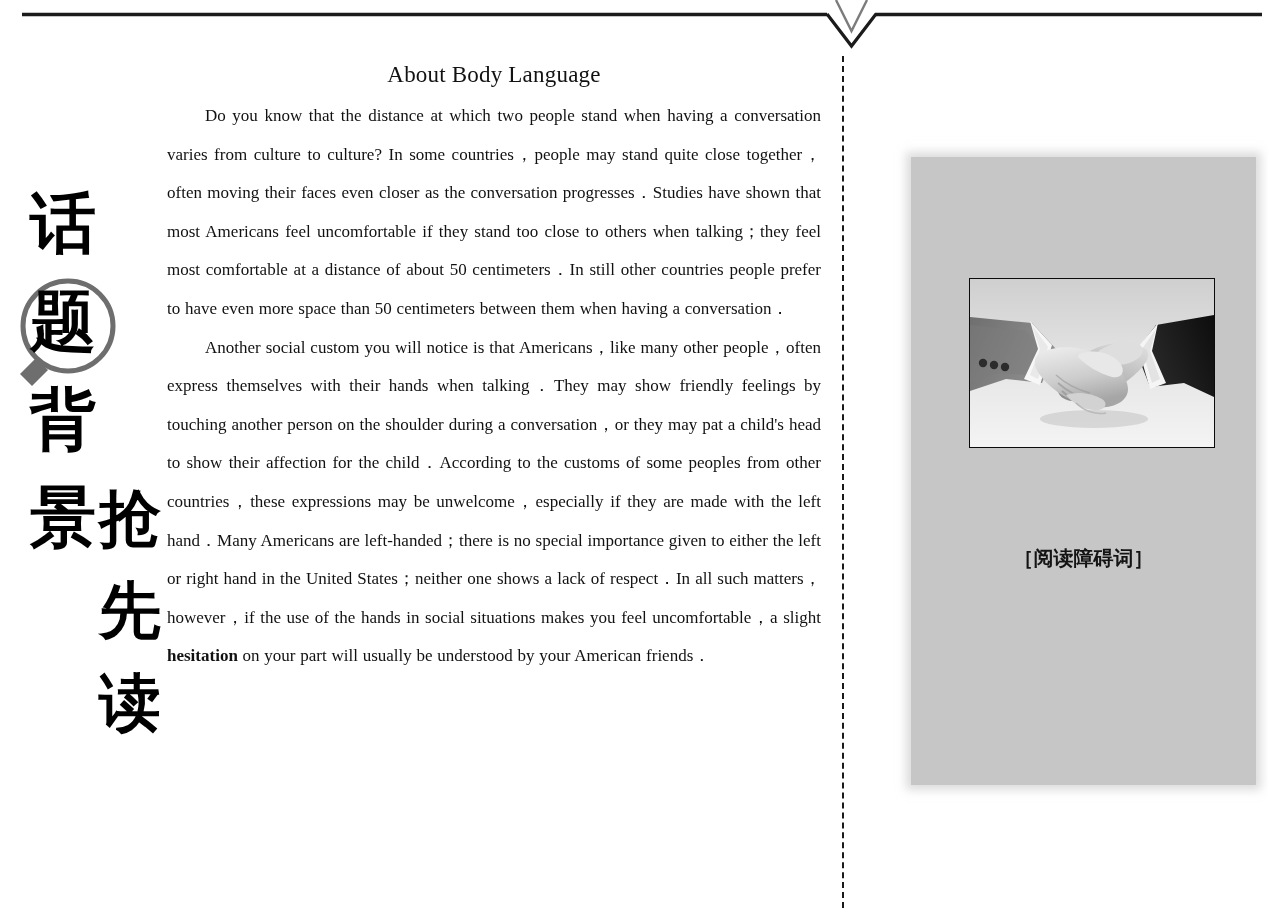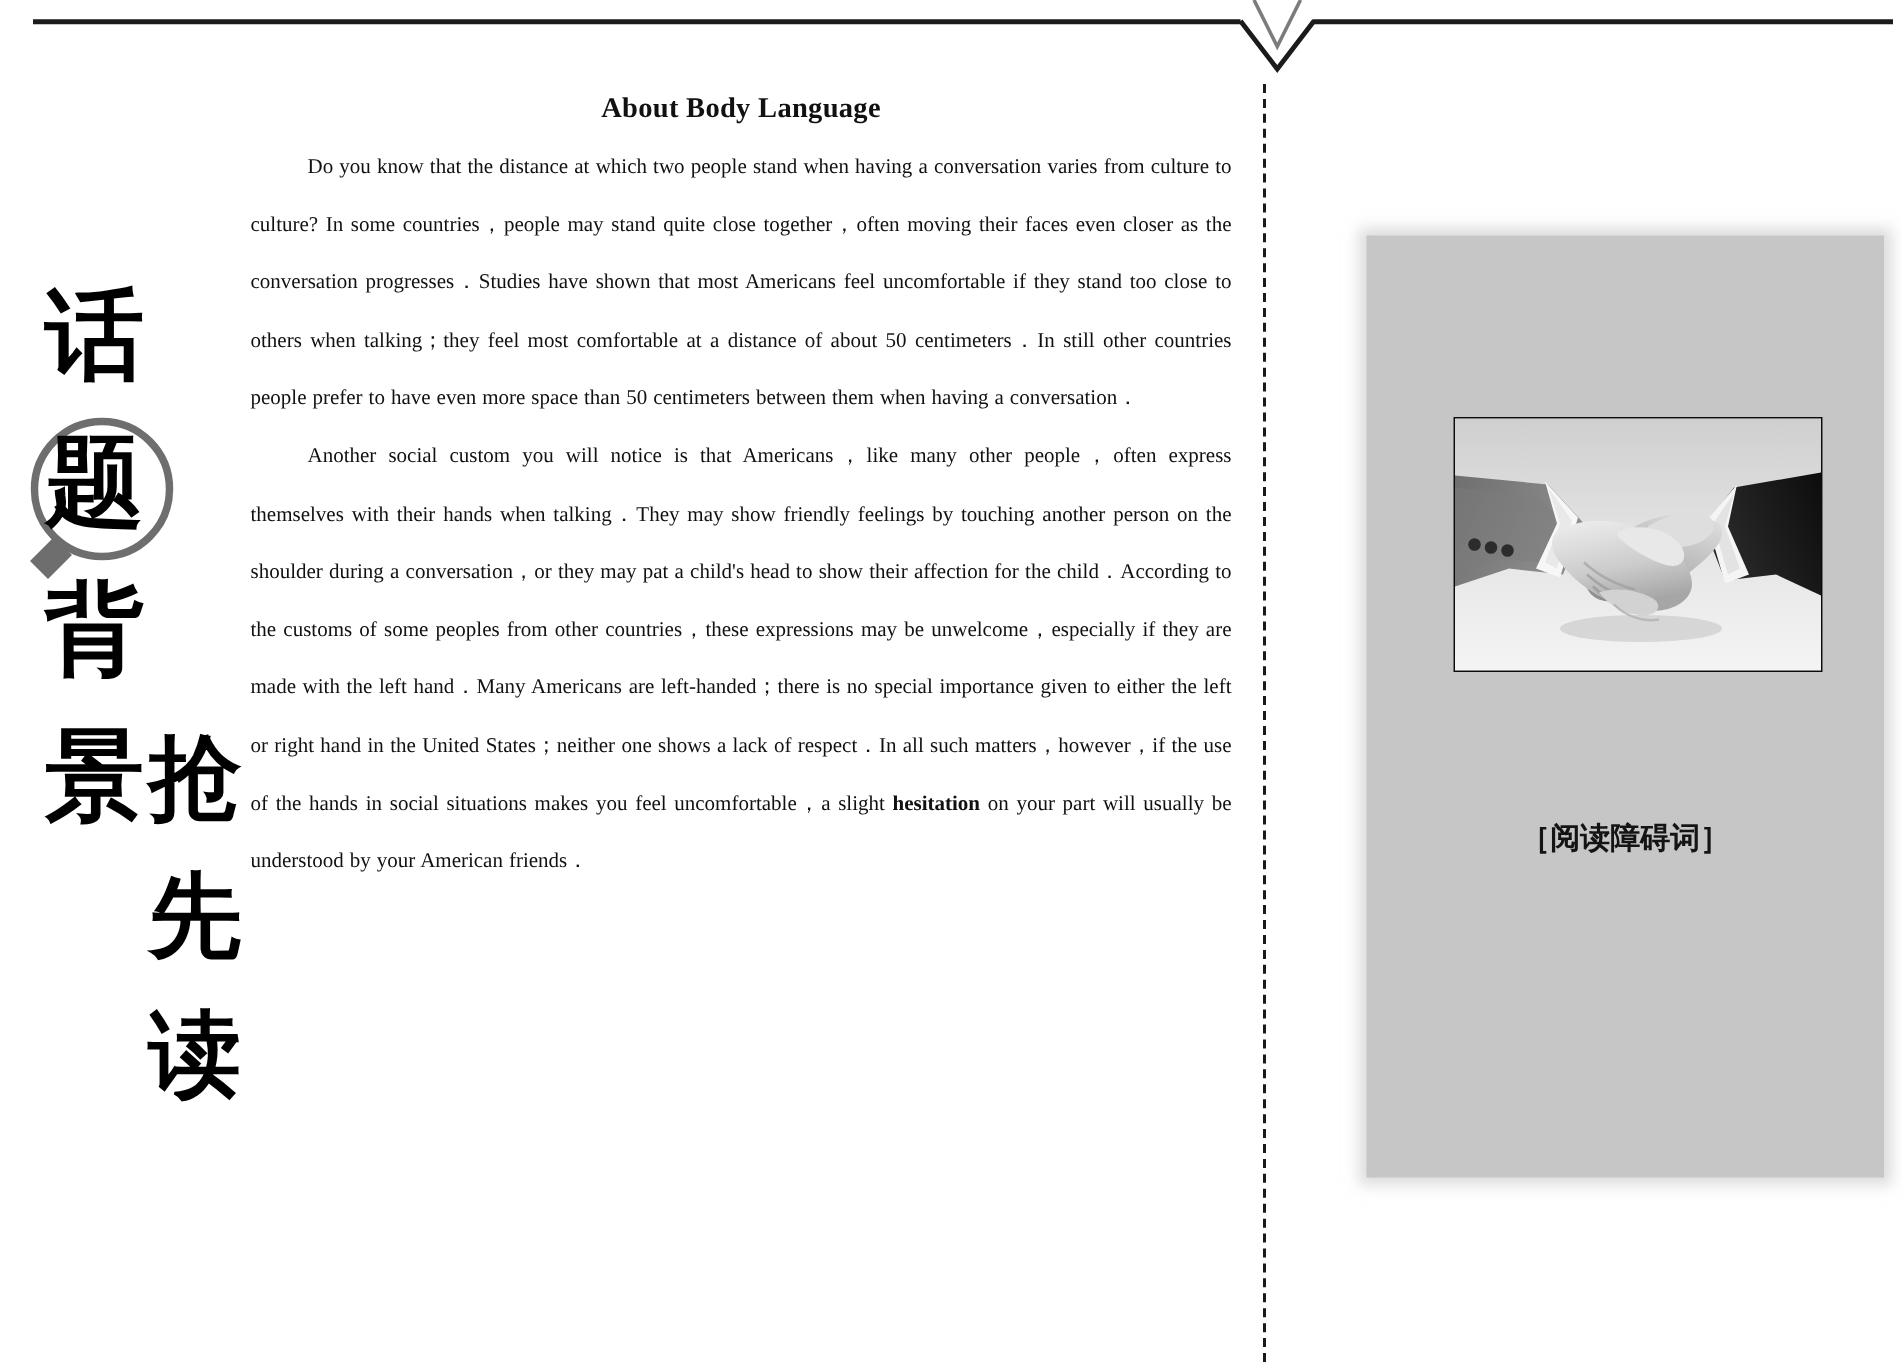--- a/index.html
+++ b/index.html
@@ -84,29 +84,29 @@
   }
 
   
   .article {
     position: absolute;
     left: 167px;
     top: 62px;
     width: 654px;
   }
   .article-title {
-    font-size: 19px;
-    font-weight: 700;
+    font-size: 23px;
+    font-weight: 400;
     text-align: center;
     margin: 0 0 9px 0;
     letter-spacing: 0.2px;
   }
   .para {
     margin: 0;
-    font-size: 14px;
+    font-size: 17px;
     line-height: 38.6px;
     text-align: justify;
     text-justify: inter-word;
     text-indent: 38px;
     word-spacing: 0.5px;
   }
   .para b { font-weight: 700; }
 
   
   .side-panel {

